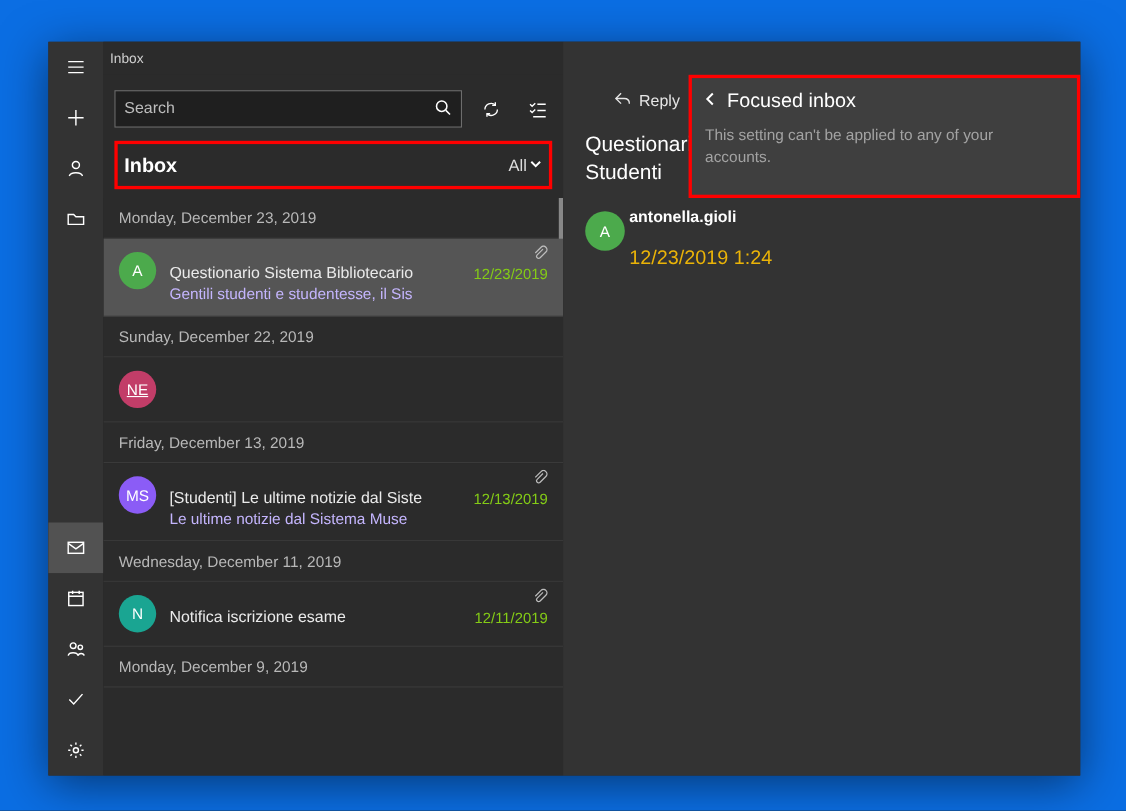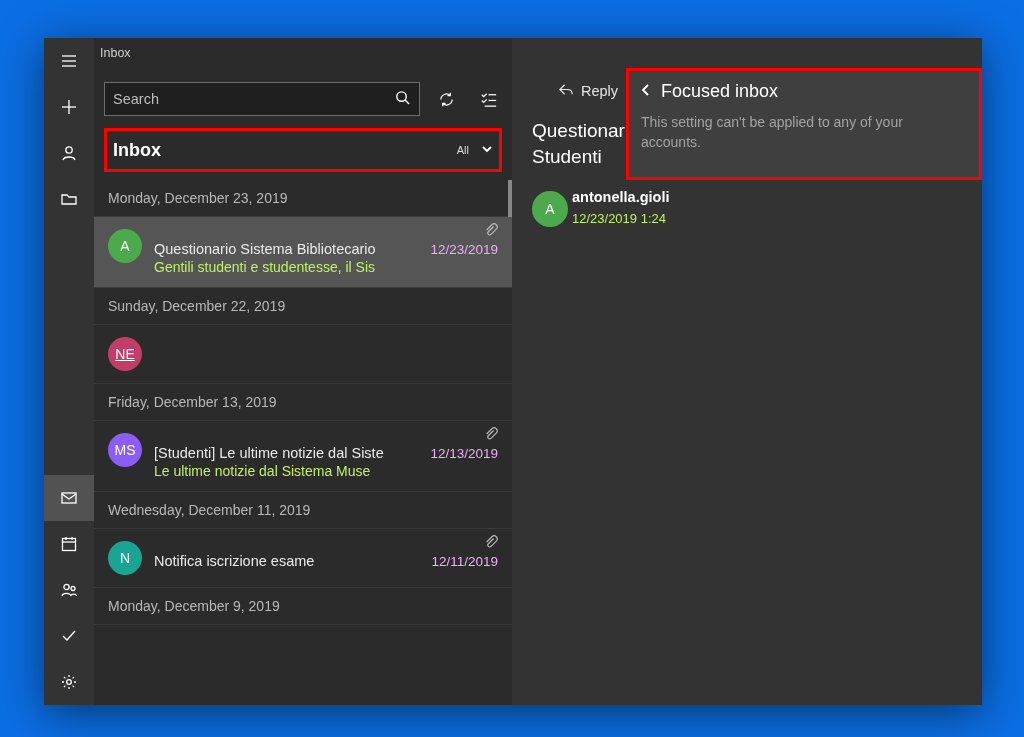--- a/index.html
+++ b/index.html
@@ -96,21 +96,21 @@
 
   .inboxhdr {
     margin: 4px 10px 8px 10px;
     border: 3px solid #ff0000;
     height: 44px;
     display: flex;
     align-items: center;
     padding: 0 6px 0 6px;
   }
   .inboxhdr .label { font-size: 18px; font-weight: 600; flex: 1; }
-  .inboxhdr .filter { font-size: 11px; color: #ddd; display: flex; align-items: center; gap: 12px; cursor: pointer; justify-content: space-between; }
+  .inboxhdr .filter { font-size: 15px; color: #ddd; display: flex; align-items: center; gap: 2px; cursor: pointer; justify-content: space-between; }
   .inboxhdr .filter svg { width: 12px; height: 12px; stroke: #fff; fill: none; stroke-width: 1.8; }
 
   .msglist { flex: 1; overflow: hidden; position: relative; }
   .datehdr {
     background: #2b2b2b;
     color: #b8b8b8;
     font-size: 14px;
     padding: 10px 14px;
     border-bottom: 1px solid #3a3a3a;
   }
@@ -126,22 +126,22 @@
   .avatar {
     width: 34px; height: 34px; border-radius: 50%;
     display: flex; align-items: center; justify-content: center;
     font-size: 14px; color: #fff;
     flex-shrink: 0;
     margin-top: 2px;
   }
   .msg .body { flex: 1; padding-left: 12px; min-width: 0; overflow: hidden; }
   .msg .row1 { display: flex; align-items: center; }
   .msg .subject { font-size: 14.5px; color: #eaeaea; white-space: nowrap; overflow: hidden; text-overflow: ellipsis; flex: 1; }
-  .msg .date { font-size: 13.5px; color: #f0abfc; padding-left: 8px; }
-  .msg .preview { font-size: 14px; color: #bef264; white-space: nowrap; overflow: hidden; text-overflow: ellipsis; margin-top: 2px; }
+  .msg .date { font-size: 13.5px; color: #84cc16; padding-left: 8px; }
+  .msg .preview { font-size: 14px; color: #c4b5fd; white-space: nowrap; overflow: hidden; text-overflow: ellipsis; margin-top: 2px; }
   .msg .attach { position: absolute; top: 6px; right: 14px; }
   .msg .attach svg { width: 14px; height: 14px; stroke: #bcbcbc; fill: none; stroke-width: 1.3; }
   .msg.hasattach .body { padding-top: 14px; }
   .scrollbar {
     position: absolute; top: 0; right: 0; width: 4px; height: 52px;
     background: #888;
   }
 
   
   .readpane {
@@ -165,21 +165,21 @@
     padding: 0 20px 14px 20px;
     line-height: 1.35;
   }
   .senderrow {
     display: flex;
     padding: 6px 20px;
   }
   .senderrow .avatar { width: 36px; height: 36px; }
   .senderrow .info { padding-left: 4px; }
   .senderrow .name { font-size: 14.5px; font-weight: 600; color: #fff; }
-  .senderrow .time { font-size: 13px; color: #bef264; margin-top: 6px; }
+  .senderrow .time { font-size: 18px; color: #eab308; margin-top: 18px; }
 
   
   .focuspanel {
     position: absolute;
     top: 30px;
     right: 0;
     width: 356px;
     height: 112px;
     background: #3f3f3f;
     border: 3px solid #ff0000;

